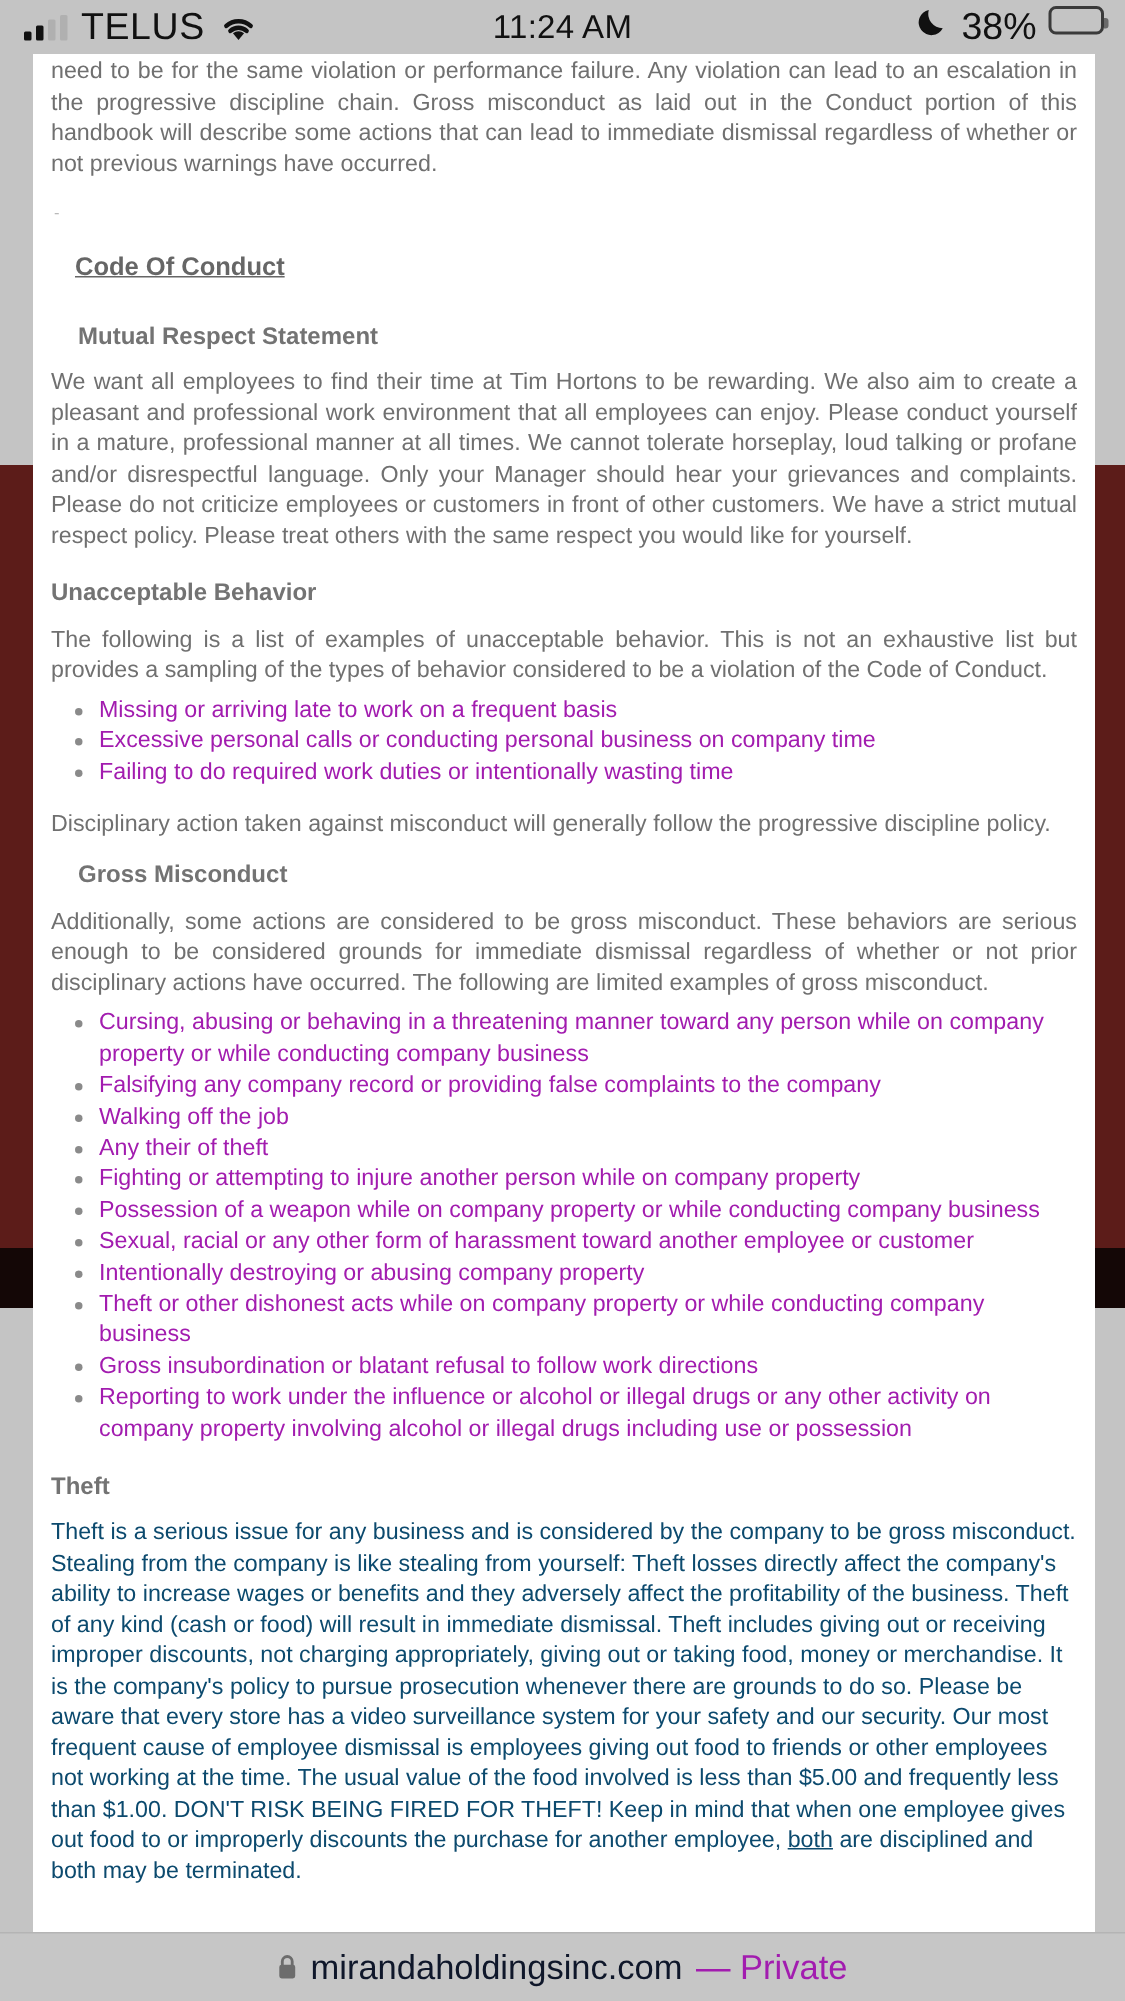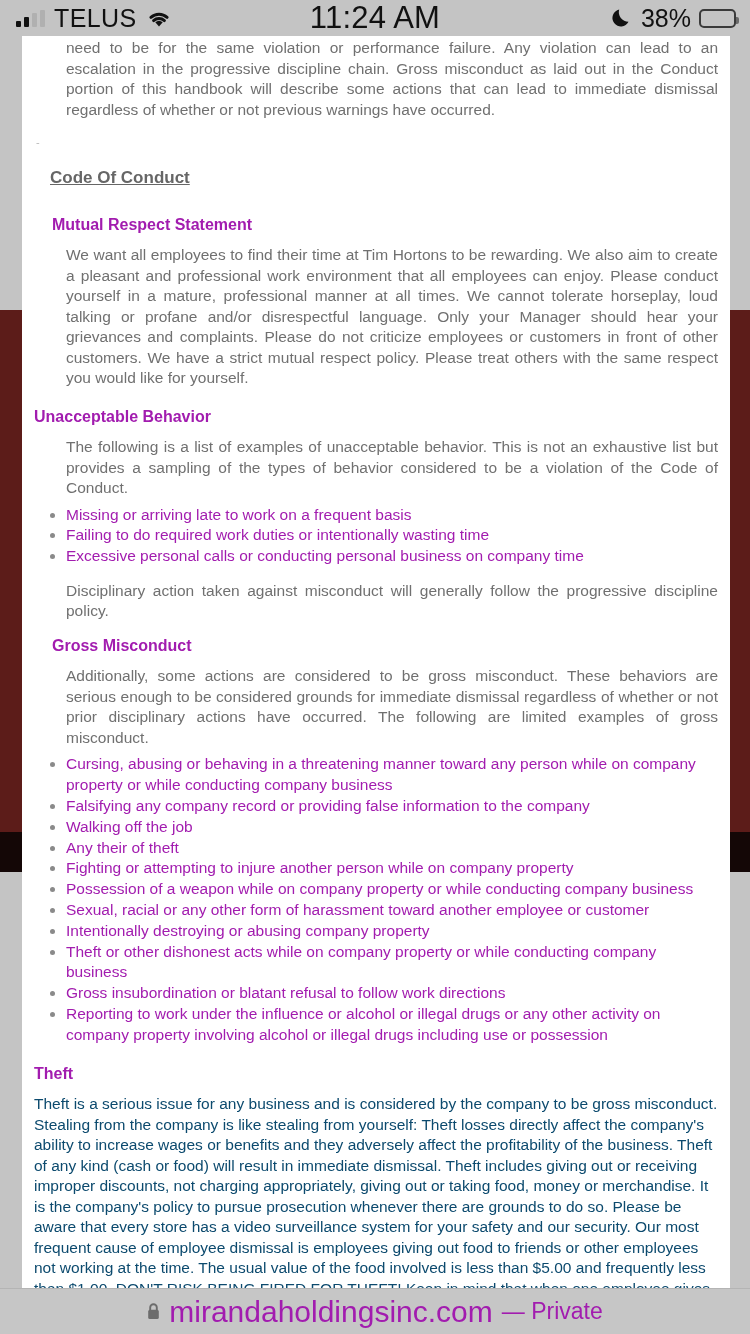--- a/index.html
+++ b/index.html
@@ -12,22 +12,22 @@
   }
 
   
   #status-bar{
     position:absolute; top:0; left:0; width:750px; height:36px;
     background:#c4c4c4;
     display:flex; align-items:center;
   }
   .sb-left{ position:absolute; left:16px; display:flex; align-items:center; gap:9px; }
   .sb-center{ position:absolute; left:0; width:750px; text-align:center;
-              font-size:31px; color:#111; letter-spacing:.2px; }
-  .sb-right{ position:absolute; right:14px; display:flex; align-items:center; gap:8px; }
+              font-size:22px; color:#111; letter-spacing:.2px; }
+  .sb-right{ position:absolute; right:14px; display:flex; gap:8px; }
 
   .bars{ display:flex; align-items:flex-end; gap:3px; height:17px; }
   .bars i{ display:block; width:5px; border-radius:1px; background:#b0b0b0; }
   .bars i.on{ background:#111; }
   .bars i:nth-child(1){ height:6px; }
   .bars i:nth-child(2){ height:10px; }
   .bars i:nth-child(3){ height:14px; }
   .bars i:nth-child(4){ height:17px; }
 
   .carrier{ font-size:25px; color:#111; letter-spacing:.4px; }
@@ -55,28 +55,28 @@
     background:#140706;
   }
   #page{
     position:absolute; left:22px; top:0; width:708px; min-height:1252px;
     background:#ffffff;
     padding:2px 12px 0 12px;
   }
 
   .doc{ color:#6e6e6e; font-size:15.5px; line-height:20.5px; }
 
-  p.just{ text-align:justify; color:#707070;margin-left:32px; }
+  p.just{ text-align:justify; color:#707070; }
   p.left{ text-align:left; color:#0c4a6e; }
 
   .h-major{
     font-weight:bold; color:#666; font-size:17px;
     text-decoration:underline; display:inline-block; margin:16px;
   }
-  .h-sub{ font-weight:bold; color:#a21caf; font-size:16px; }
+  .h-sub{ font-weight:bold; color:#737373; font-size:16px; }
   .h-sub.indent{ margin-left:18px; }
 
   .dash-artifact{ color:#b9b9b9; font-size:11px; line-height:8px; margin-left:2px; }
 
   ul.doclist{ list-style:none; margin:6px 0 0 0; padding:0; }
   ul.doclist li{
     position:relative; padding-left:32px; color:#a21caf;
     font-size:15.5px; line-height:20.8px; margin-bottom:0px;
   }
   ul.doclist li::before{
@@ -89,21 +89,21 @@
   .sp18{ height:18px; } .sp22{ height:22px; }
 
   
   #bottom-bar{
     position:absolute; left:0; bottom:0; width:750px; height:46px;
     background:#c6c6c6;
     display:flex; align-items:center; justify-content:center; gap:9px;
     border-top:1px solid #b4b4b4;
   }
   .lock{ width:13px; height:17px; position:relative; }
-  .url-host{ font-size:30px; color:#a21caf; }
+  .url-host{ font-size:23px; color:#0f172a; }
   .url-mode{ font-size:23px; color:#a21caf; }
 </style>
 </head>
 <body>
 
 <div id="status-bar">
   <div class="sb-left">
     <span class="bars">
       <i class="on"></i>
         <i class="on"></i>
@@ -158,35 +158,35 @@
     <div class="sp10"></div>
     <p class="just">We want all employees to find their time at Tim Hortons to be rewarding.  We also aim to create a pleasant and professional work environment that all employees can enjoy.  Please conduct yourself in a mature, professional manner at all times.   We cannot tolerate horseplay, loud talking or profane and/or disrespectful language.  Only your Manager should hear your grievances and complaints.  Please do not criticize employees or customers in front of other customers.  We have a strict mutual respect policy.  Please treat others with the same respect you would like for yourself.</p>
 
     <div class="sp18"></div>
     <div class="h-sub">Unacceptable Behavior</div>
     <div class="sp10"></div>
     <p class="just">The following is a list of examples of unacceptable behavior.  This is not an exhaustive list but provides a sampling of the types of behavior considered to be a violation of the Code of Conduct.</p>
 
     <ul class="doclist">
       <li>Missing or arriving late to work on a frequent basis</li>
+      <li>Excessive personal calls or conducting personal business on company time</li>
       <li>Failing to do required work duties or intentionally wasting time</li>
-      <li>Excessive personal calls or conducting personal business on company time</li>
     </ul>
 
     <div class="sp14"></div>
     <p class="just">  Disciplinary action taken against misconduct will generally follow the progressive discipline policy.</p>
 
     <div class="sp14"></div>
     <div class="h-sub indent">Gross Misconduct</div>
     <div class="sp10"></div>
     <p class="just">Additionally, some actions are considered to be gross misconduct.  These behaviors are serious enough to be      considered grounds for immediate dismissal regardless of whether or not prior disciplinary actions have occurred.  The following are limited examples of gross misconduct.</p>
 
     <ul class="doclist">
       <li>Cursing, abusing or behaving in a threatening manner toward any person while on company property or while conducting company business</li>
-      <li>Falsifying any company record or providing false information to the company</li>
+      <li>Falsifying any company record or providing false complaints to the company</li>
       <li>Walking off the job</li>
       <li>Any their of theft</li>
       <li>Fighting or attempting to injure another person while on company property</li>
       <li>Possession of a weapon while on company property or while conducting company business</li>
       <li>Sexual, racial or any other form of harassment toward another employee or customer</li>
       <li>Intentionally destroying or abusing company property</li>
       <li>Theft or other dishonest acts while on company property or while conducting company business</li>
       <li>Gross insubordination or blatant refusal to follow work directions</li>
       <li>Reporting to work under the influence or alcohol or illegal drugs or any other activity on company property involving alcohol or illegal drugs including use or possession</li>
     </ul>

